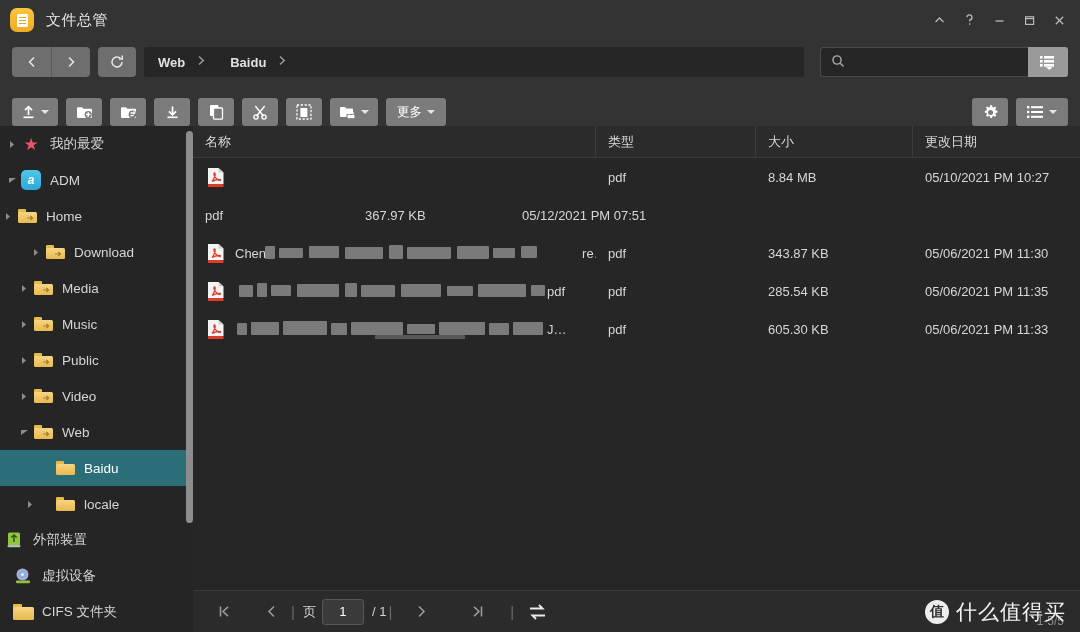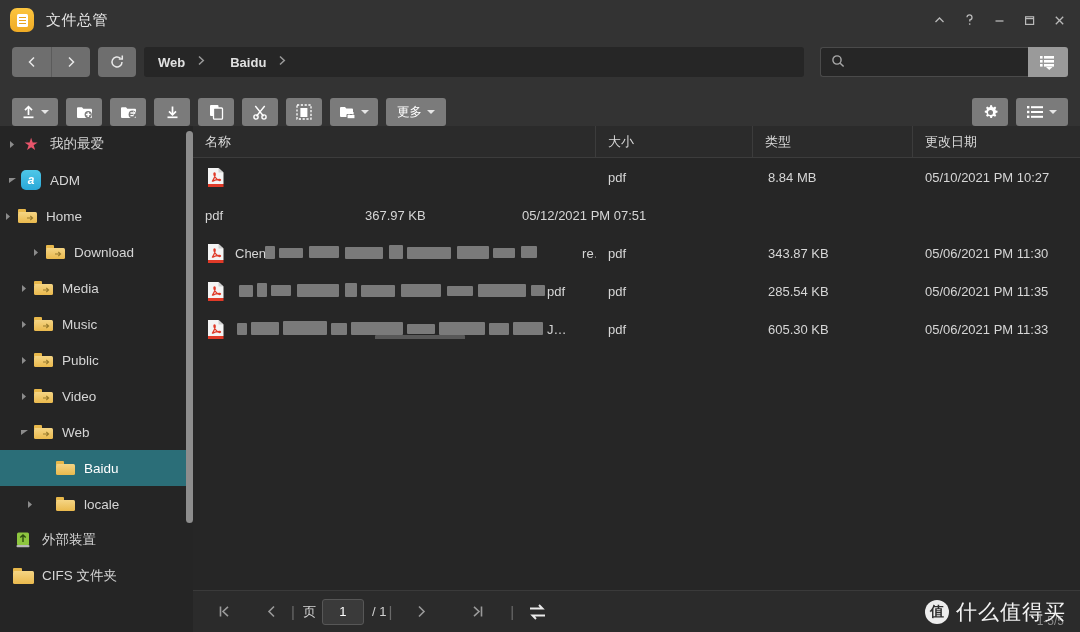--- a/index.html
+++ b/index.html
@@ -478,52 +478,63 @@
             </span>
           <span class="sb-ico" style="margin-left:16px">
             <span class="folder">
                 <span class="tab"></span>
                 <span class="bd"></span>
               </span>
           </span>
           <span>locale</span>
         </div>
 
-        <div class="sb-item" style="padding-left:12px">
+        <div class="sb-item" style="padding-left:3px">
           <span class="sb-ico">
             <svg class="usb-ico" viewBox="0 0 18 18">
                 <rect x="3" y="1.5" width="12" height="13" rx="1.5" fill="#8ec63f"></rect>
                 <rect x="2.5" y="14" width="13" height="2.3" rx="1" fill="#b8b8b8"></rect>
                 <path d="M9 4 v7 M6.3 6.5 L9 4 L11.7 6.5" stroke="#2f4d12" stroke-width="1.4" fill="none"></path>
               </svg>
           </span>
           <span>外部装置</span>
         </div>
 
+        <div class="sb-item" style="padding-left:12px">
+          <span class="sb-ico">
+            <svg class="disc-ico" viewBox="0 0 18 18">
+                <circle cx="8.5" cy="7.5" r="6" fill="#b9a5d8"></circle>
+                <circle cx="8.5" cy="7.5" r="4" fill="#7fb5e0"></circle>
+                <circle cx="8.5" cy="7.5" r="1.5" fill="#efefef"></circle>
+                <rect x="2" y="13.6" width="14" height="2.6" rx="1" fill="#8ec63f"></rect>
+              </svg>
+          </span>
+          <span>虚拟设备</span>
+        </div>
 
         <div class="sb-item" style="padding-left:12px">
           <span class="sb-ico">
             <span class="folder" style="width:21px;height:16px">
                 <span class="tab" style="width:9px"></span>
                 <span class="bd" style="width:21px;height:13px"></span>
               </span>
           </span>
           <span>CIFS 文件夹</span>
         </div>
 
       </div>
       <div class="sb-scrollbar"></div>
     </div>
 
     <div class="filepane">
 
       <div class="colhdr">
         <div class="col c-name">名称</div>
+        <div class="col c-type">类型</div>
         <div class="col c-size">大小</div>
-        <div class="col c-type">类型</div>
         <div class="col c-date">更改日期</div>
       </div>
 
       <div class="rows">
 
         <div class="row">
           <div class="cell c-name">
             <span class="pdfico">
               <svg width="18" height="21" viewBox="0 0 18 21">
                   <path d="M1 1 h10.5 l5 4.6 V17 h-15.5 Z" fill="#f4f4f4"></path>

